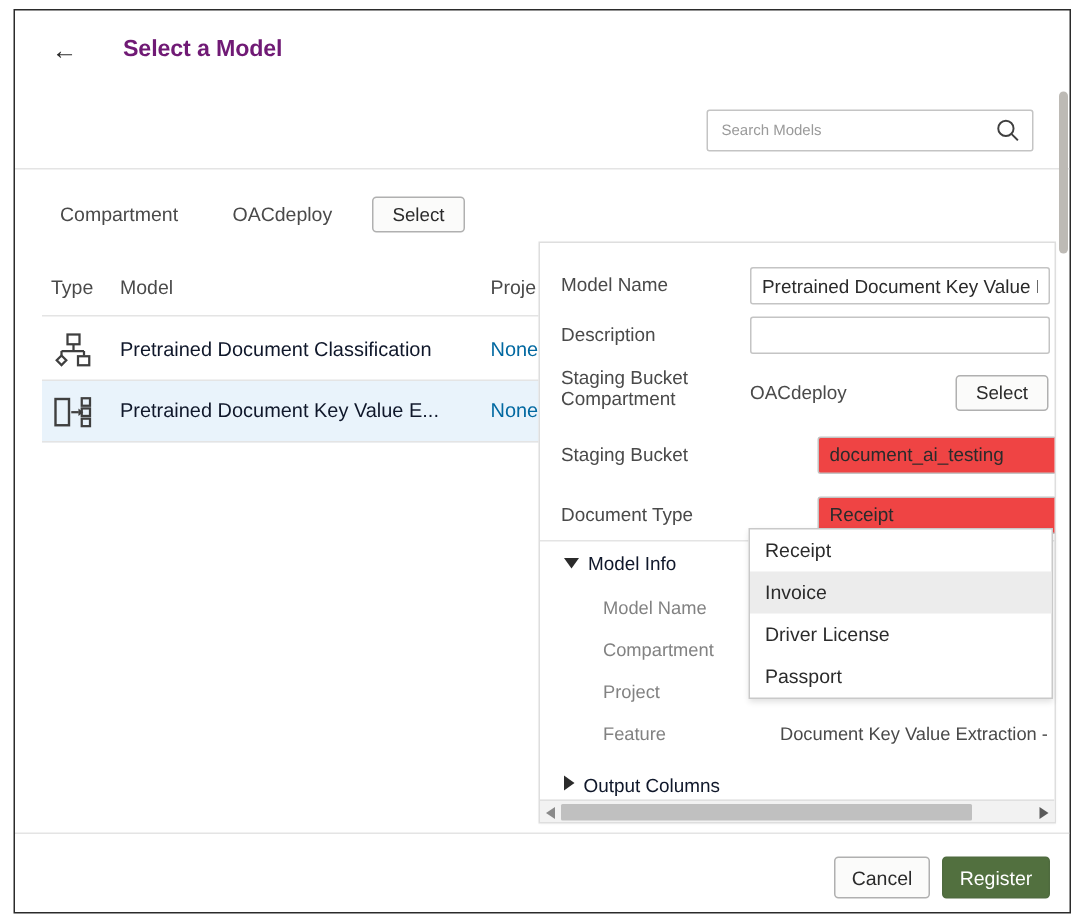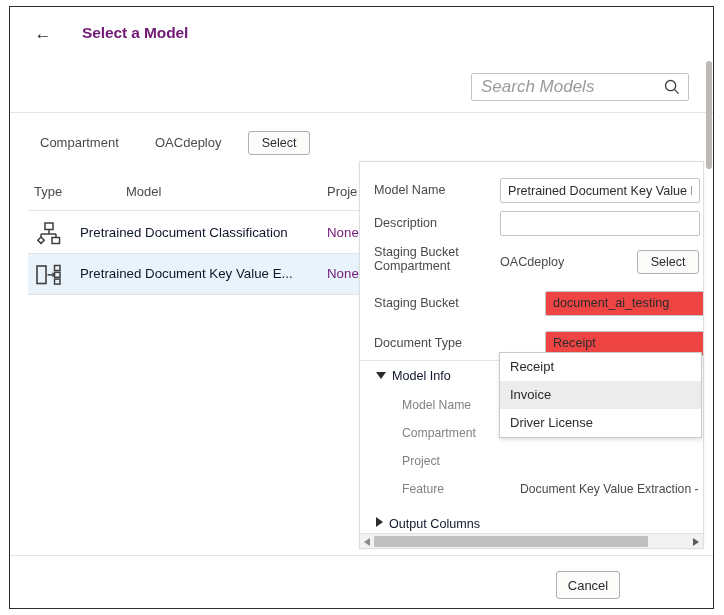--- a/index.html
+++ b/index.html
@@ -77,23 +77,22 @@
     position: absolute;
     left: 0; top: 0;
     width: 188px;
     height: 26px;
     border: 0;
     outline: none;
     background: transparent;
     padding: 0 0 0 9px;
     box-sizing: border-box;
     font-family: "Liberation Sans", sans-serif;
-    font-size: 17px;
+    font-size: 10px;
     color: #404040;
-    font-style: italic;
   }
   .search-input::placeholder { color: #9a9a9a; opacity: 1; }
   .search-icon {
     position: absolute;
     right: 7px;
     top: 4px;
     width: 18px;
     height: 18px;
     cursor: pointer;
   }
@@ -140,21 +139,21 @@
   }
 
   
   .th {
     position: absolute;
     top: 177px;
     color: #4a4a4a;
     font-size: 13px;
   }
   .th-type  { left: 24px; }
-  .th-model { left: 70px; margin-left: 46px; }
+  .th-model { left: 70px; }
   .th-proj  { left: 317px; }
 
   .trow {
     position: absolute;
     left: 18px;
     width: 668px;
     height: 41px;
   }
   .trow.sel { background: #e9f3fb; }
   #row0 { top: 206px; }
@@ -172,21 +171,21 @@
     left: 52px;
     top: 12px;
     color: #0f172a;
     font-size: 13.3px;
     white-space: nowrap;
   }
   .cell-proj {
     position: absolute;
     left: 299px;
     top: 12px;
-    color: #701a75;
+    color: #0369a1;
     font-size: 13.3px;
   }
 
   
   #panel {
     position: absolute;
     left: 349px;
     top: 154px;
     width: 345px;
     height: 388px;
@@ -510,22 +509,24 @@
       <span class="arrL"></span>
       <span class="thumb"></span>
       <span class="arrR"></span>
     </div>
   </div>
 
   <div id="dropdown">
     <div class="dd-item">Receipt</div>
     <div class="dd-item hl">Invoice</div>
     <div class="dd-item">Driver License</div>
+    <div class="dd-item">Passport</div>
   </div>
 
   <div class="hrule" id="rule-bottom"></div>
   <button class="btn-cancel">Cancel</button>
+  <button class="btn-register">Register</button>
 
   <div id="vscroll">
     <div class="vthumb"></div>
   </div>
 
 </div>
 
 </body></html>

